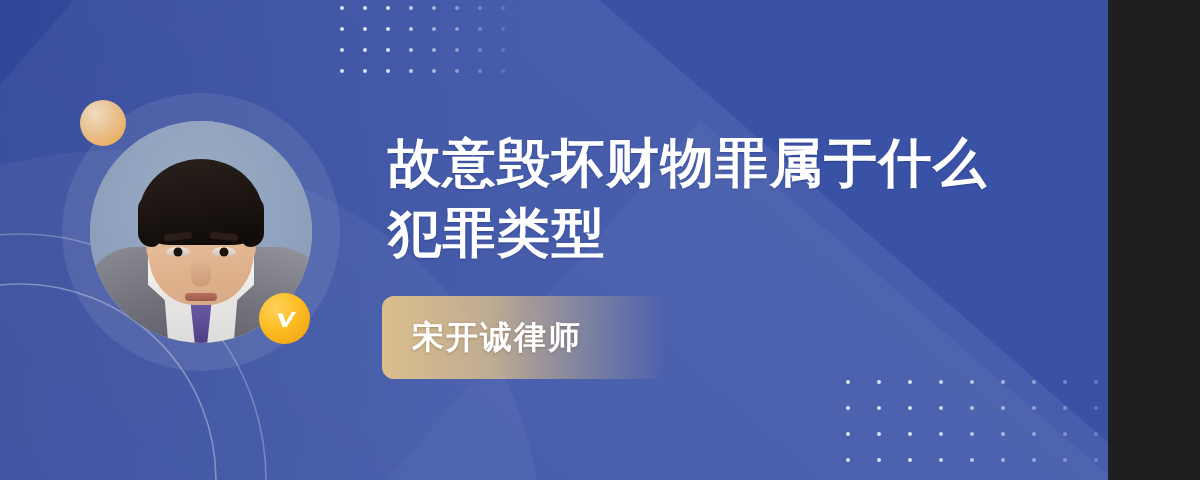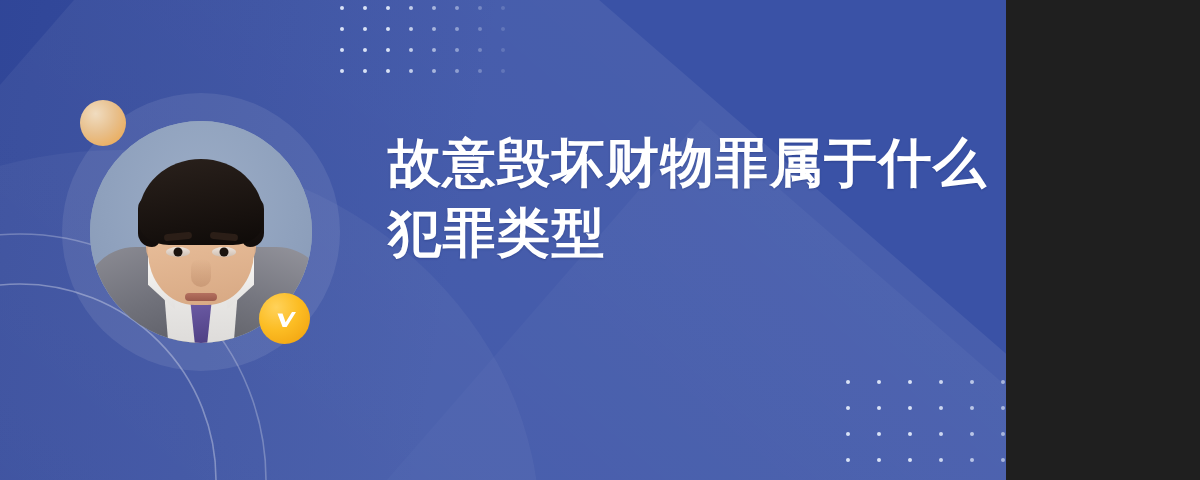--- a/index.html
+++ b/index.html
@@ -3,21 +3,21 @@
 <meta charset="utf-8">
 <title>Legal Q&amp;A Banner</title>
 <style>
   html, body {
     margin: 0;
     padding: 0;
     background: #1f1f1f;
   }
   #banner {
     position: relative;
-    width: 1006px;
+    width: 1108px;
     height: 480px;
     overflow: hidden;
     background: #d946ef;
     font-family: "Liberation Sans", "DejaVu Sans", sans-serif;
     -webkit-font-smoothing: antialiased;
   }
 
   
   .bg-base {
     position: absolute;
@@ -421,14 +421,17 @@
     <div class="v-badge">
       <svg width="30" height="30" viewBox="0 0 30 30" xmlns="http://www.w3.org/2000/svg">
         <path d="M7.5 9.5 L12.5 9.5 L15.6 18.2 L22.0 8.0 L26.0 8.0 L16.6 23.0 L12.6 23.0 Z" fill="#ffffff"></path>
       </svg>
     </div>
   </div>
 
   <div class="headline">故意毁坏财物罪属于什么
 犯罪类型</div>
 
+  <div class="name-badge">
+    <span class="name-text">宋开诚律师</span>
+  </div>
 
 </div>
 
 </body></html>

